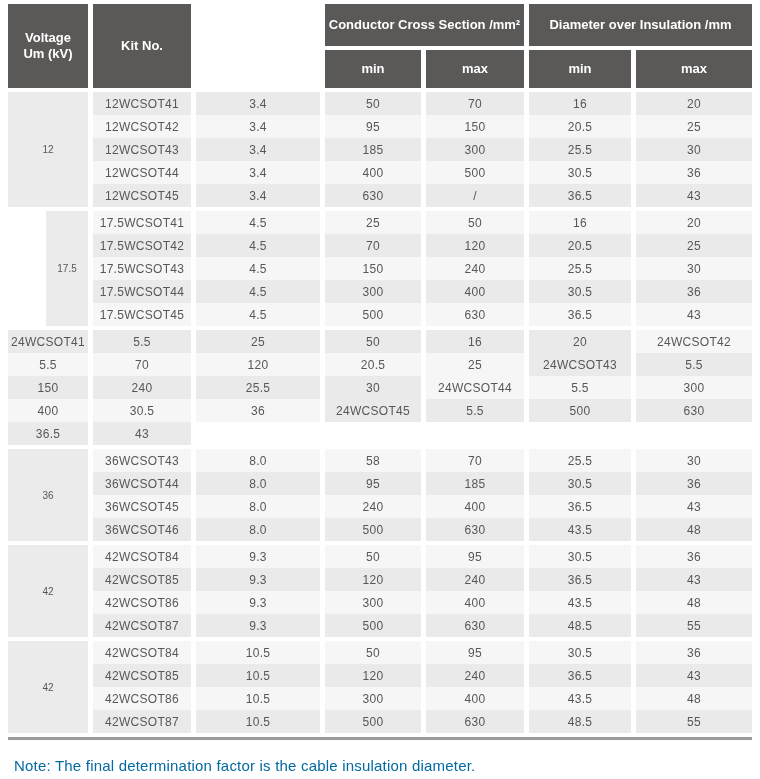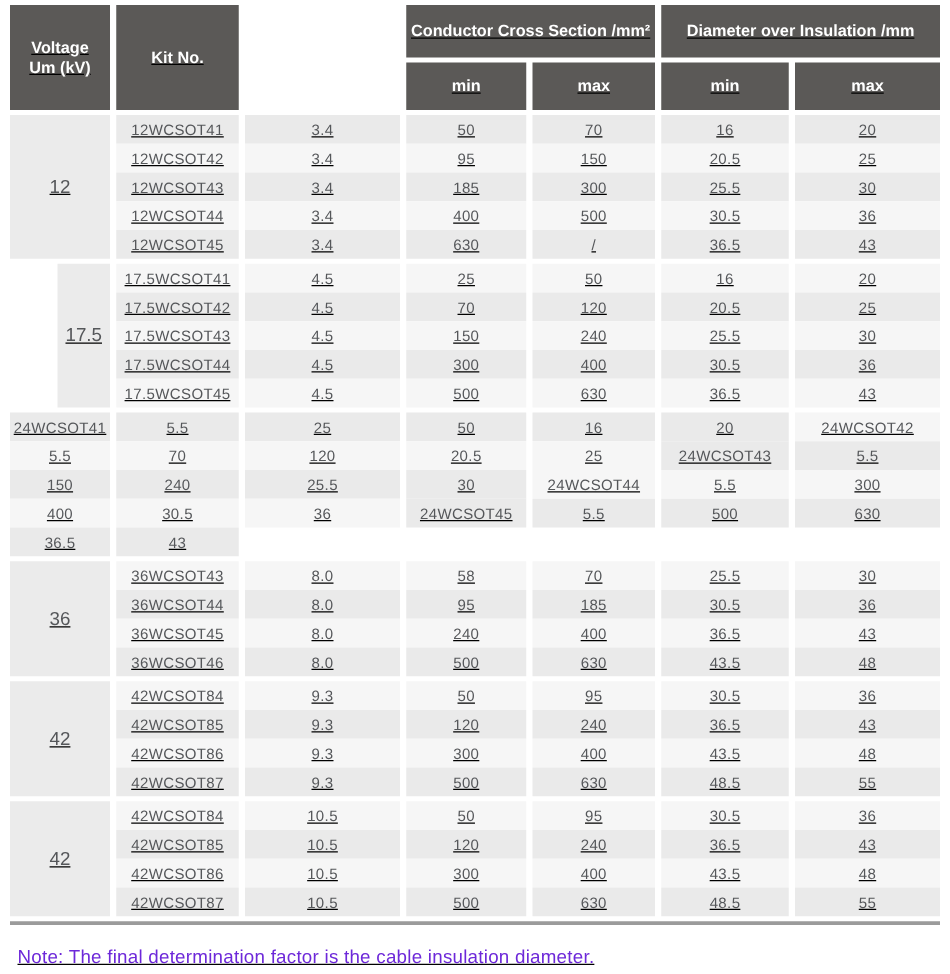--- a/index.html
+++ b/index.html
@@ -7,21 +7,20 @@
     padding: 0;
     background: #ffffff;
     font-family: "Liberation Sans", "DejaVu Sans", sans-serif;
   }
   .page {
     width: 760px;
     height: 779px;
     box-sizing: border-box;
     padding: 4px 8px 0 8px;
     background: #ffffff;
-    text-decoration: underline;
   }
   .spec-table {
     width: 744px;
   }
   
   .grid7 {
     display: grid;
     grid-template-columns: 80px 98px 124px 96px 98px 102px 116px;
     column-gap: 5px;
   }
@@ -50,21 +49,21 @@
   .h-dia-group { grid-column: 6 / 8; grid-row: 1; }
   .h-min-max   { grid-row: 2; }
   
   .section {
     margin-bottom: 4px;
   }
   .vcell {
     grid-column: 1;
     background: #ebebeb;
     color: #55575a;
-    font-size: 15px;
+    font-size: 10px;
     display: flex;
     align-items: center;
     justify-content: center;
   }
   .cell {
     color: #55575a;
     font-size: 12px;
     letter-spacing: 0.3px;
     display: flex;
     align-items: center;
@@ -75,21 +74,21 @@
   .shade-b { background: #f6f6f6; }
   
   .bottom-rule {
     height: 3px;
     background: #9b9b9b;
     width: 744px;
   }
   .note {
     margin: 17px 0 0 6px;
     font-size: 15px;
-    color: #6d28d9;
+    color: #0369a1;
     letter-spacing: 0.2px;
   }
 </style>
 </head>
 <body>
 
 <div class="page">
   <div class="spec-table">
 
     <div class="grid7 thead">

